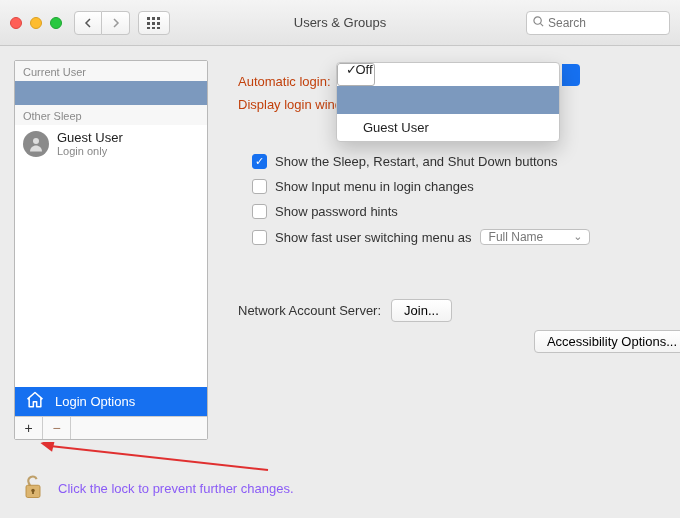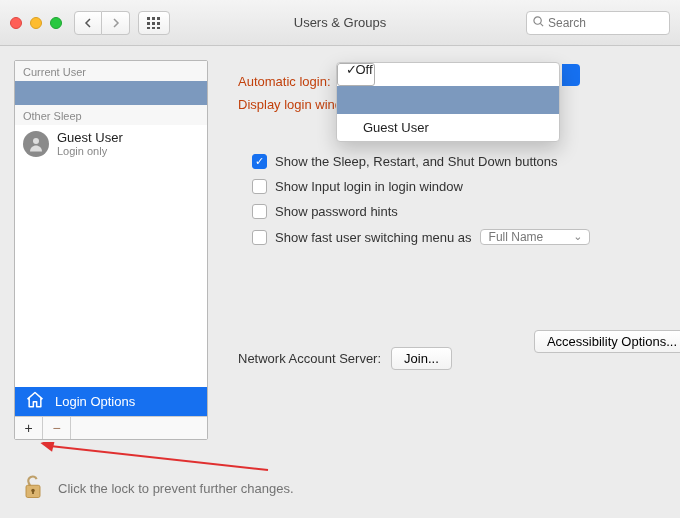--- a/index.html
+++ b/index.html
@@ -155,21 +155,21 @@
   .dropdown .opt.guest { padding-top:6px; padding-bottom:6px; }
   .blue-slice {
     position:absolute; left:562px; top:64px; width:18px; height:22px;
     background:#1670f0; border-radius:0 4px 4px 0;
     z-index:5;
   }
   
   .lockrow {
     position:absolute; left:22px; bottom:14px;
     display:flex; align-items:center; gap:14px;
-    color:#737373; font-size:13px;
+    color:#8b5cf6; font-size:13px;
   }
   .lockrow svg { width:22px; height:28px; }
   
   .anno-arrow {
     position:absolute; left:40px; top:442px; width:230px; height:30px;
     pointer-events:none;
   }
 </style>
 </head>
 <body>
@@ -262,37 +262,37 @@
     </div>
 
     <div style="height:18px"></div>
 
     <div class="checkbox-row">
       <div class="check on">✓</div>
       <span>Show the Sleep, Restart, and Shut Down buttons</span>
     </div>
     <div class="checkbox-row">
       <div class="check"></div>
-      <span>Show Input login in login window</span>
+      <span>Show Input menu in login changes</span>
     </div>
     <div class="checkbox-row">
       <div class="check"></div>
       <span>Show password hints</span>
     </div>
     <div class="checkbox-row">
       <div class="check"></div>
       <span>Show fast user switching menu as</span>
       <div class="select-pill">
         <span>Full Name</span>
       </div>
     </div>
 
     <button class="btn access-btn">Accessibility Options...</button>
 
-    <div class="row" style="margin-top:102px;">
+    <div class="row" style="margin-top:54px;">
       <span>Network Account Server:</span>
       <button class="btn">Join...</button>
     </div>
   </div>
 </div>
 
 <div class="blue-slice"></div>
 
 <div class="dropdown">
   <div class="opt check">Off</div>

